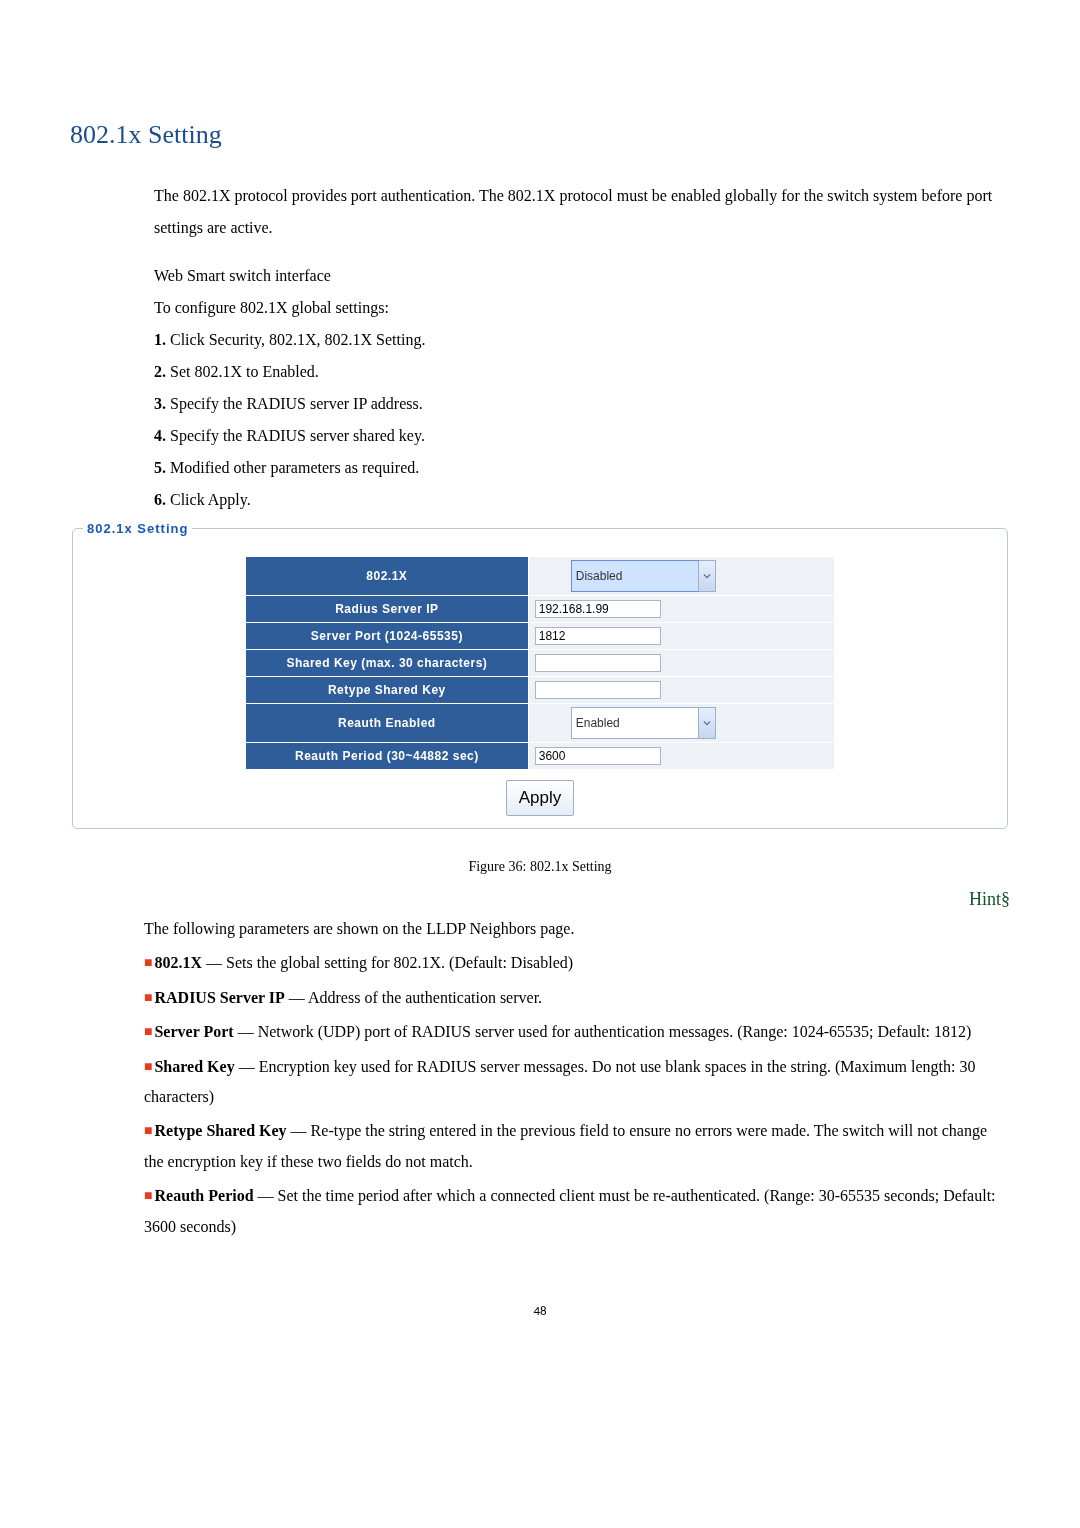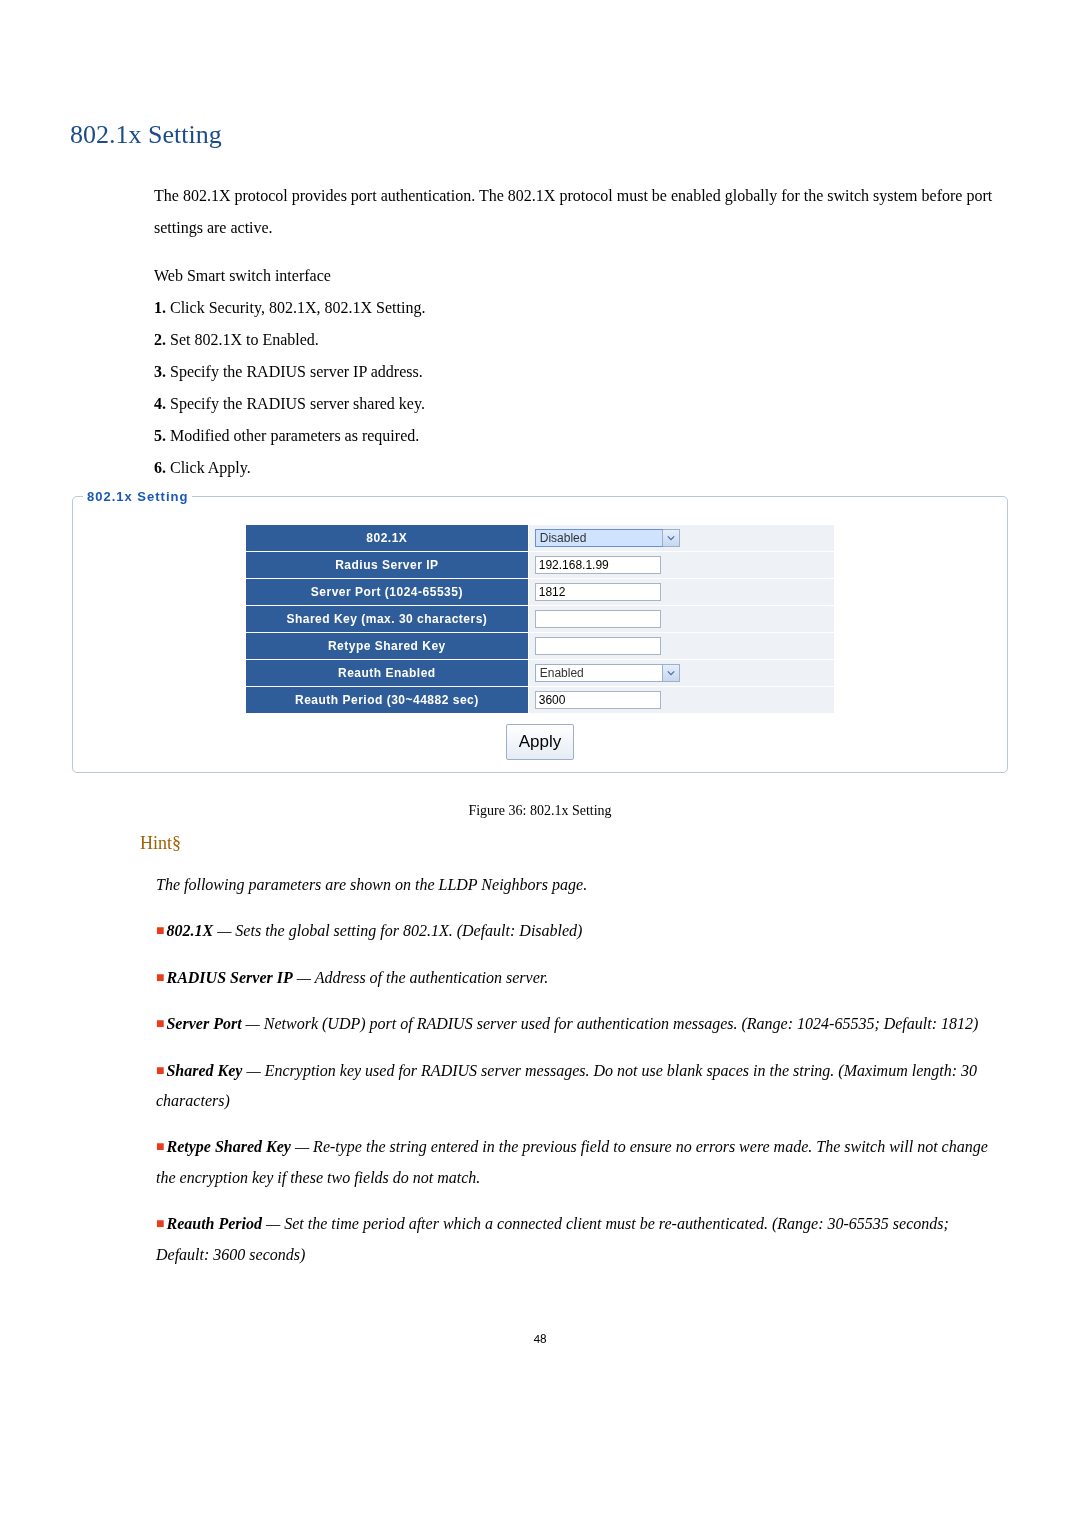--- a/index.html
+++ b/index.html
@@ -79,22 +79,23 @@
     border: 1px solid #a8b5c5;
     background: #fff;
     box-sizing: border-box;
   }
   .cfg .select-wrap {
     display: inline-flex;
     border: 1px solid #9db0ca;
     background: #fff;
     width: 145px;
     box-sizing: border-box;
-    height: 18px;
+    height: 32px;
     align-items: stretch;
+    margin-left: 36px;
   }
   .cfg .select-wrap.highlight .seltext { background: #cfe3ff; outline: 1px solid #6a8fd8; }
   .cfg .select-wrap .seltext {
     flex: 1;
     font-size: 12px;
     padding: 0 4px;
     display: flex;
     align-items: center;
     color: #333;
   }
@@ -119,30 +120,31 @@
     background: linear-gradient(#ffffff,#e5ecf5);
     border-radius: 2px;
   }
 
   .fig-caption {
     text-align: center;
     font-size: 14px;
     margin: 30px 0 14px 0;
   }
   .hint-title {
-    color: #a16207;
+    color: #14532d;
     font-size: 18px;
     margin: 4px 0 4px 70px;
+    text-align: right;
   }
   .hints {
     margin-left: 70px;
     font-size: 16px;
     line-height: 1.9;
   }
-  .hints p { margin: 16px; font-style: italic; }
+  .hints p { margin: 4px; }
   .sq {
     color: #e73c1e;
     font-size: 14px;
     position: relative;
     top: -1px;
     margin-right: 2px;
   }
   .page-num {
     text-align: center;
     font-size: 13px;
@@ -154,20 +156,21 @@
 <body>
 
 <div class="page">
 
   <div class="h-section">802.1x Setting</div>
 
   <div class="body-block">
     <p>The 802.1X protocol provides port authentication. The 802.1X protocol must be enabled globally for the switch system before port settings are active.</p>
     <p style="height:16px"></p>
     <p>Web Smart switch interface</p>
+    <p>To configure 802.1X global settings:</p>
     <div id="steps">
         <p class="step"><b>1.</b> Click Security, 802.1X, 802.1X Setting.</p>
         <p class="step"><b>2.</b> Set 802.1X to Enabled.</p>
         <p class="step"><b>3.</b> Specify the RADIUS server IP address.</p>
         <p class="step"><b>4.</b> Specify the RADIUS server shared key.</p>
         <p class="step"><b>5.</b> Modified other parameters as required.</p>
         <p class="step"><b>6.</b> Click Apply.</p>
       </div>
   </div>
 

